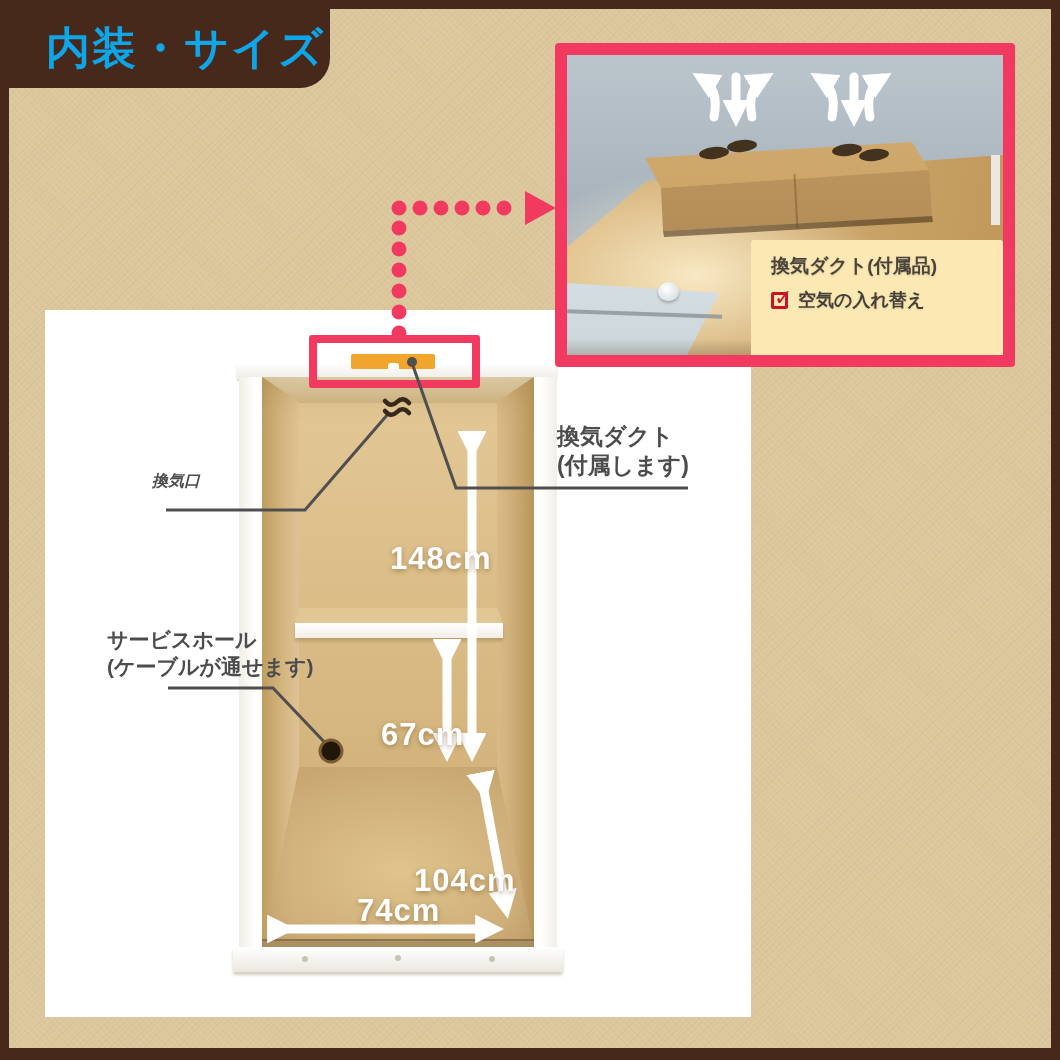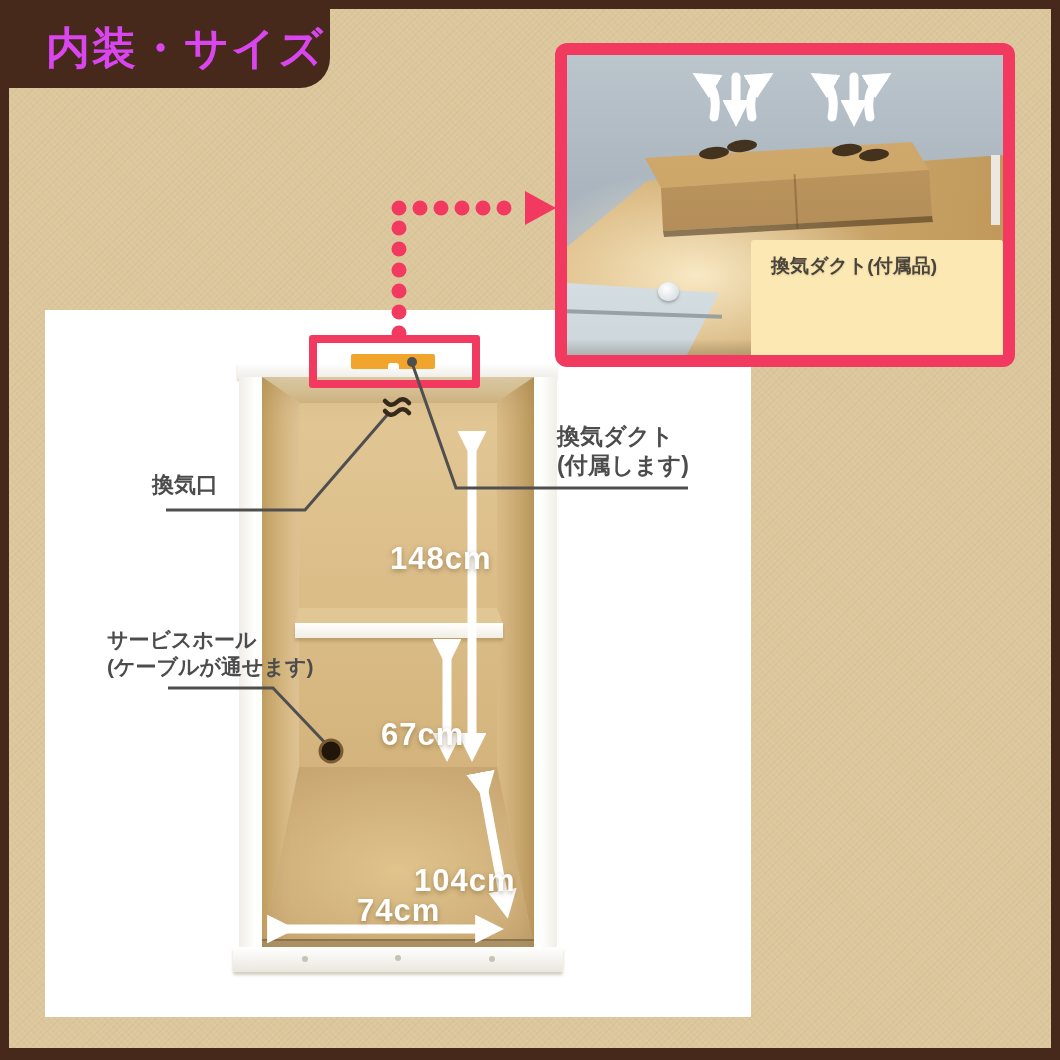--- a/index.html
+++ b/index.html
@@ -9,21 +9,21 @@
     background:#dcc79d;
     background-image:
       repeating-linear-gradient(45deg, rgba(255,255,255,.045) 0 2px, rgba(0,0,0,0) 2px 5px),
       repeating-linear-gradient(-45deg, rgba(124,95,44,.05) 0 1px, rgba(0,0,0,0) 1px 4px);
     font-family:"Liberation Sans","DejaVu Sans",sans-serif;
   }
   .frame{position:absolute;inset:0;border:9px solid #46291b;border-bottom-width:12px;z-index:50;pointer-events:none;}
   
   .badge{position:absolute;left:0;top:0;width:330px;height:88px;background:#46291b;
     border-bottom-right-radius:30px;z-index:60;}
-  .badge-text{position:absolute;left:46px;top:19px;font-size:44px;font-weight:800;color:#d946ef;letter-spacing:2px;}
+  .badge-text{position:absolute;left:46px;top:19px;font-size:44px;font-weight:800;color:#0ea5e9;letter-spacing:2px;}
   
   .main-box{position:absolute;left:45px;top:310px;width:706px;height:707px;background:#ffffff;z-index:2;}
   
   .booth-top{position:absolute;left:237px;top:363px;width:320px;height:16px;z-index:3;
     background:linear-gradient(#ffffff,#efece5);box-shadow:0 2px 2px rgba(150,128,88,.35);border-radius:1px;}
   .jamb{position:absolute;top:377px;width:23px;height:572px;z-index:3;}
   .jamb.left{left:239px;background:linear-gradient(90deg,#f1eee7,#fffffd 70%);}
   .jamb.right{left:534px;background:linear-gradient(-90deg,#f1eee7,#fffffd 70%);}
   .interior{position:absolute;left:262px;top:377px;width:272px;height:570px;overflow:hidden;z-index:3;background:#d9bb86;}
   .interior:after{content:"";position:absolute;inset:0;
@@ -53,26 +53,26 @@
   .overlay{position:absolute;left:0;top:0;width:1060px;height:1060px;z-index:10;pointer-events:none;}
   
   .meas{position:absolute;color:#ffffff;font-weight:800;font-size:31px;z-index:11;
     text-shadow:0 2px 5px rgba(105,80,35,.5);letter-spacing:1px;text-align:center;}
   .m148{left:390px;top:541px;}
   .m67{left:381px;top:689px;margin-top:28px;}
   .m104{left:414px;top:863px;}
   .m74{left:357px;top:893px;}
   
   .lab{position:absolute;color:#4c4c4c;font-weight:800;z-index:11;line-height:1.28;}
-  .lab-vent{left:152px;top:471px;font-size:22px;}
+  .lab-vent{left:152px;top:471px;font-size:16px;font-style:italic;}
   .lab-duct{left:557px;top:422px;font-size:23px;}
   .lab-hole{left:107px;top:627px;font-size:21px;}
   
   .inset{position:absolute;left:555px;top:43px;width:460px;height:324px;background:#f23a61;
-    border-radius:12px;padding:12px;z-index:20;}
+    border-radius:4px;padding:12px;z-index:20;}
   .photo{position:relative;width:436px;height:300px;overflow:hidden;background:linear-gradient(#bbc5cc,#a0acb7 70%);}
   .ph-strip{position:absolute;left:355px;top:110px;width:81px;height:13px;background:#e9eef0;transform:rotate(-2deg);}
   .surface{position:absolute;left:0;top:0;width:436px;height:300px;
     clip-path:polygon(0 192px,80px 126px,436px 100px,436px 300px,0 300px);
     background:linear-gradient(100deg,#dcba82,#bf9759);}
   .hotspot{position:absolute;inset:0;
     background:radial-gradient(ellipse 270px 150px at 130px 220px,rgba(255,243,210,.85),rgba(255,243,210,0) 70%);}
   .box-top{position:absolute;left:0;top:0;width:436px;height:300px;
     clip-path:polygon(78px 103px,345px 87px,362px 115px,94px 133px);
     background:linear-gradient(#d4ad72,#c49c5f);}
@@ -224,20 +224,24 @@
           <line x1="169" y1="22" x2="169" y2="62" marker-end="url(#pw)"></line>
           <path d="M185 62 C181 42 186 30 198 23" marker-end="url(#pw)"></path>
           <path d="M265 62 C269 42 264 30 252 23" marker-end="url(#pw)"></path>
           <line x1="287" y1="22" x2="287" y2="62" marker-end="url(#pw)"></line>
           <path d="M303 62 C299 42 304 30 316 23" marker-end="url(#pw)"></path>
         </g>
       </svg>
 
       <div class="callout">
         <div class="callout-title">換気ダクト(付属品)</div>
+        <div class="check-row">
+          <span class="checkbox"></span>
+          <span class="check-label">空気の入れ替え</span>
+        </div>
       </div>
     </div>
   </div>
 
   <div class="frame"></div>
   <div class="badge">
     <div class="badge-text">内装・サイズ</div>
   </div>
 
 </div>

